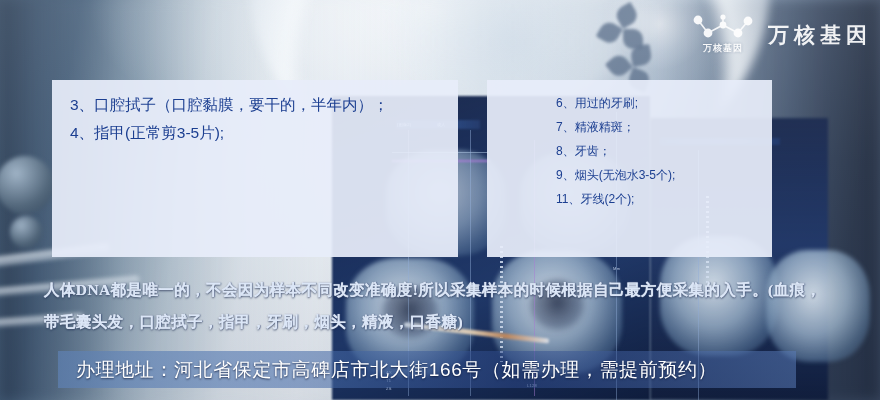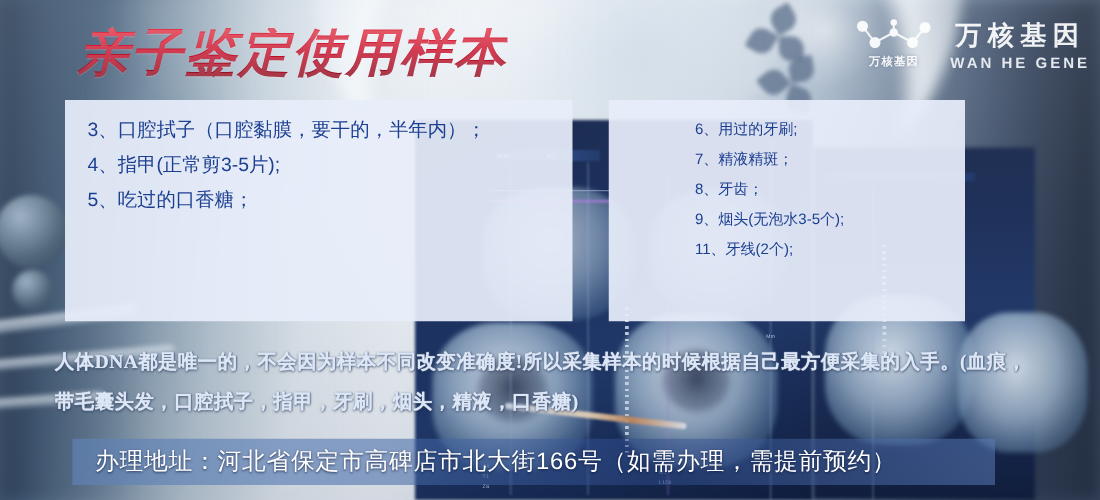--- a/index.html
+++ b/index.html
@@ -285,21 +285,20 @@
   <div class="tiny-label" style="left:613px; top:266px;">Mm</div>
 
   <div class="rail" style="left:-10px; top:250px; width:120px; height:10px; transform:rotate(-7deg);"></div>
   <div class="rail" style="left:-10px; top:282px; width:150px; height:8px; transform:rotate(-5deg);"></div>
   <div class="rail" style="left:-6px; top:316px; width:90px; height:8px; transform:rotate(-4deg);"></div>
   <div class="knob" style="left:-4px; top:156px; width:58px; height:58px;"></div>
   <div class="knob" style="left:10px; top:216px; width:32px; height:32px;"></div>
 
   <div class="haze"></div>
 
-  <div class="title">亲子鉴定使用样本</div>
 
   <div class="brand">
     <div class="brand-mark">
       <span>
         <svg width="62" height="26" viewBox="0 0 62 26">
           <g stroke="#ffffff" stroke-width="1.6" fill="none" opacity=".95">
             <path d="M6 6 L16 19 L31 11 L46 19 L56 7"></path>
             <path d="M31 11 L31 3"></path>
           </g>
           <g fill="#ffffff">
@@ -309,29 +308,27 @@
             <circle cx="31" cy="3" r="2.6"></circle>
             <circle cx="46" cy="19" r="4.4"></circle>
             <circle cx="56" cy="7" r="4.4"></circle>
           </g>
         </svg>
       </span>
       <span class="brand-mark-text">万核基因</span>
     </div>
     <div class="brand-words">
       <span class="brand-cn">万核基因</span>
-      <span class="brand-en">WAN HE GENE</span>
     </div>
   </div>
 
   <div class="panel left">
     <ol>
       <li>3、口腔拭子（口腔黏膜，要干的，半年内）；</li>
       <li>4、指甲(正常剪3-5片);</li>
-      <li>5、吃过的口香糖；</li>
     </ol>
   </div>
 
   <div class="panel right">
     <ol>
       <li>6、用过的牙刷;</li>
       <li>7、精液精斑；</li>
       <li>8、牙齿；</li>
       <li>9、烟头(无泡水3-5个);</li>
       <li>11、牙线(2个);</li>

